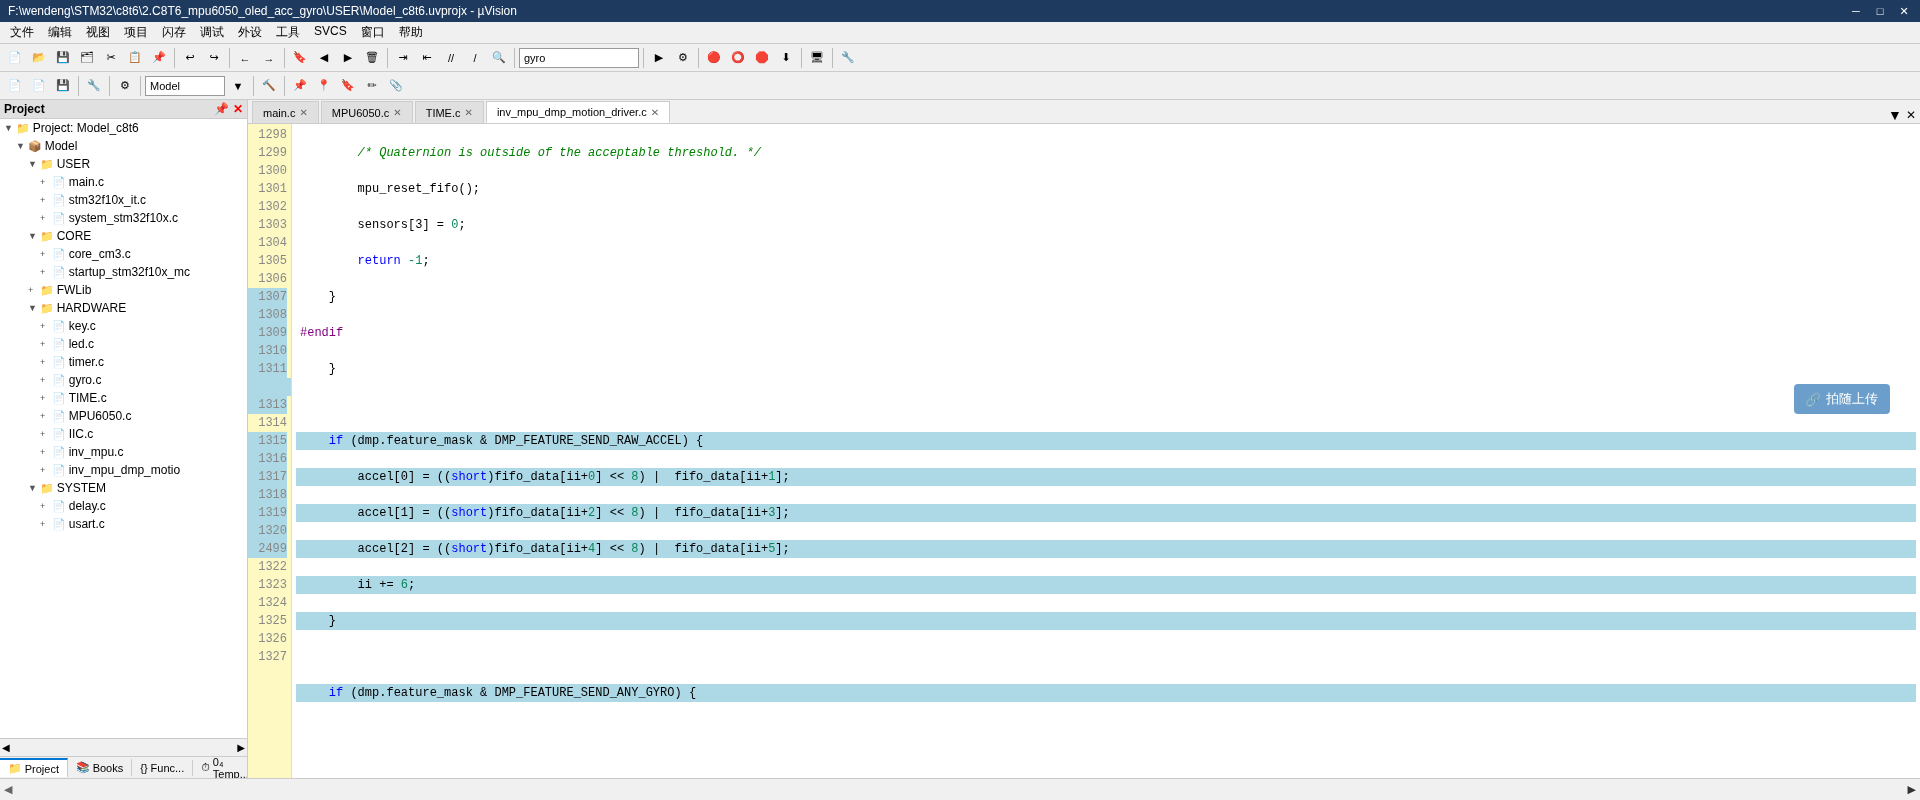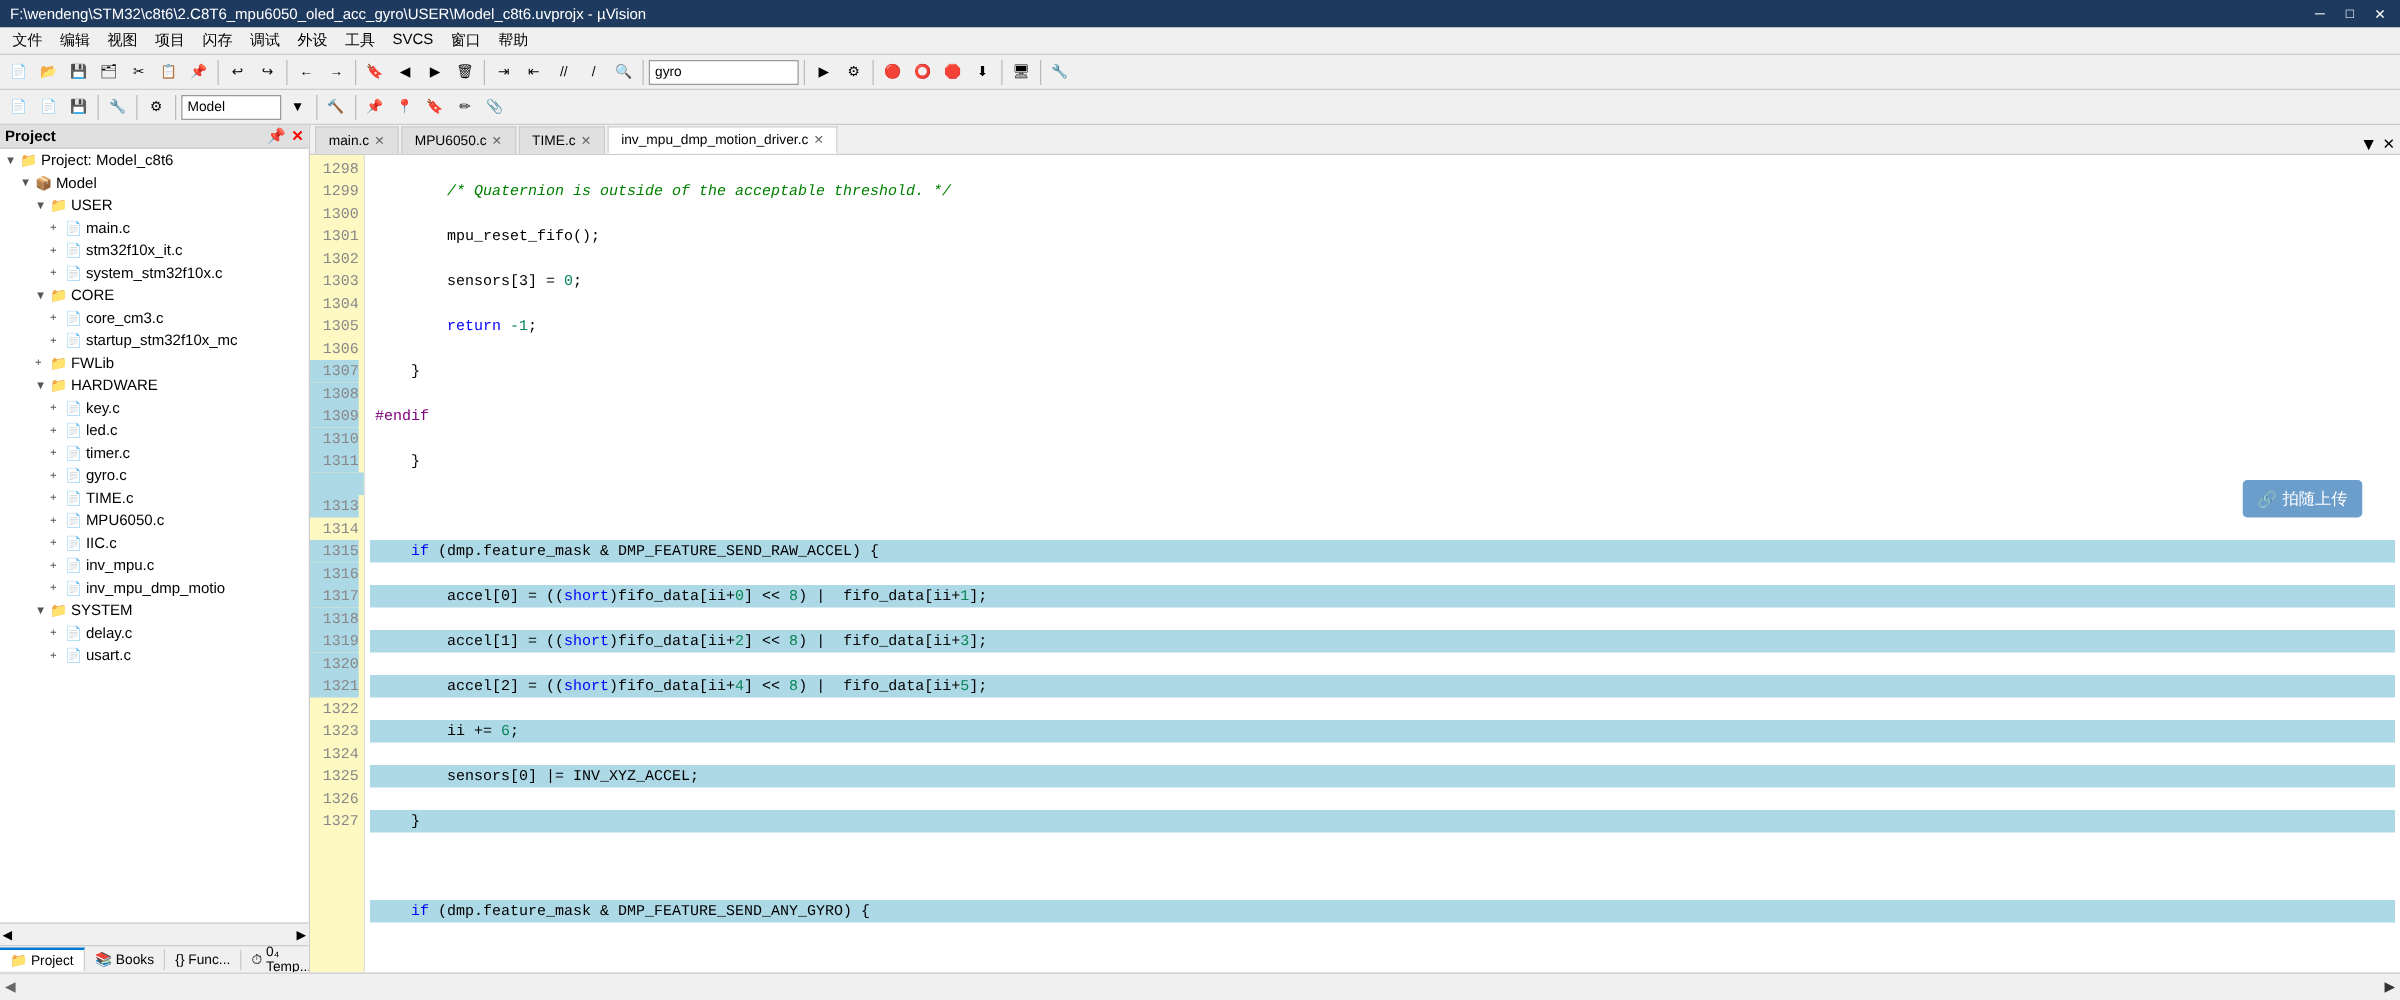--- a/index.html
+++ b/index.html
@@ -547,21 +547,21 @@
         <div style="background:#add8e6;">1311</div>
         <div style="background:#add8e6;padding-left:44px;">1312</div>
         <div style="background:#add8e6;">1313</div>
         <div>1314</div>
         <div style="background:#add8e6;">1315</div>
         <div style="background:#add8e6;">1316</div>
         <div style="background:#add8e6;">1317</div>
         <div style="background:#add8e6;">1318</div>
         <div style="background:#add8e6;">1319</div>
         <div style="background:#add8e6;">1320</div>
-        <div style="background:#add8e6;">1321</div>
+        <div style="background:#add8e6;">2499</div>
         <div>1322</div>
         <div>1323</div>
         <div>1324</div>
         <div>1325</div>
         <div>1326</div>
         <div>1327</div>
       </div>
       <div id="code-content">
 <div class="line"><span class="cm">        /* Quaternion is outside of the acceptable threshold. */</span></div>
 <div class="line">        mpu_reset_fifo();</div>
@@ -569,21 +569,20 @@
 <div class="line">        <span class="kw">return</span> <span class="num">-1</span>;</div>
 <div class="line">    }</div>
 <div class="line"><span class="pp">#endif</span></div>
 <div class="line">    }</div>
 <div class="line"></div>
 <div class="line selected">    <span class="kw">if</span> (dmp.feature_mask &amp; DMP_FEATURE_SEND_RAW_ACCEL) {</div>
 <div class="line selected">        accel[0] = ((<span class="kw">short</span>)fifo_data[ii+<span class="num">0</span>] &lt;&lt; <span class="num">8</span>) |  fifo_data[ii+<span class="num">1</span>];</div>
 <div class="line selected">        accel[1] = ((<span class="kw">short</span>)fifo_data[ii+<span class="num">2</span>] &lt;&lt; <span class="num">8</span>) |  fifo_data[ii+<span class="num">3</span>];</div>
 <div class="line selected">        accel[2] = ((<span class="kw">short</span>)fifo_data[ii+<span class="num">4</span>] &lt;&lt; <span class="num">8</span>) |  fifo_data[ii+<span class="num">5</span>];</div>
 <div class="line selected">        ii += <span class="num">6</span>;</div>
-<div class="line selected">        sensors[0] |= INV_XYZ_ACCEL;</div>
 <div class="line selected">    }</div>
 <div class="line"></div>
 <div class="line selected">    <span class="kw">if</span> (dmp.feature_mask &amp; DMP_FEATURE_SEND_ANY_GYRO) {</div>
 
 
 
 
 
 
 

